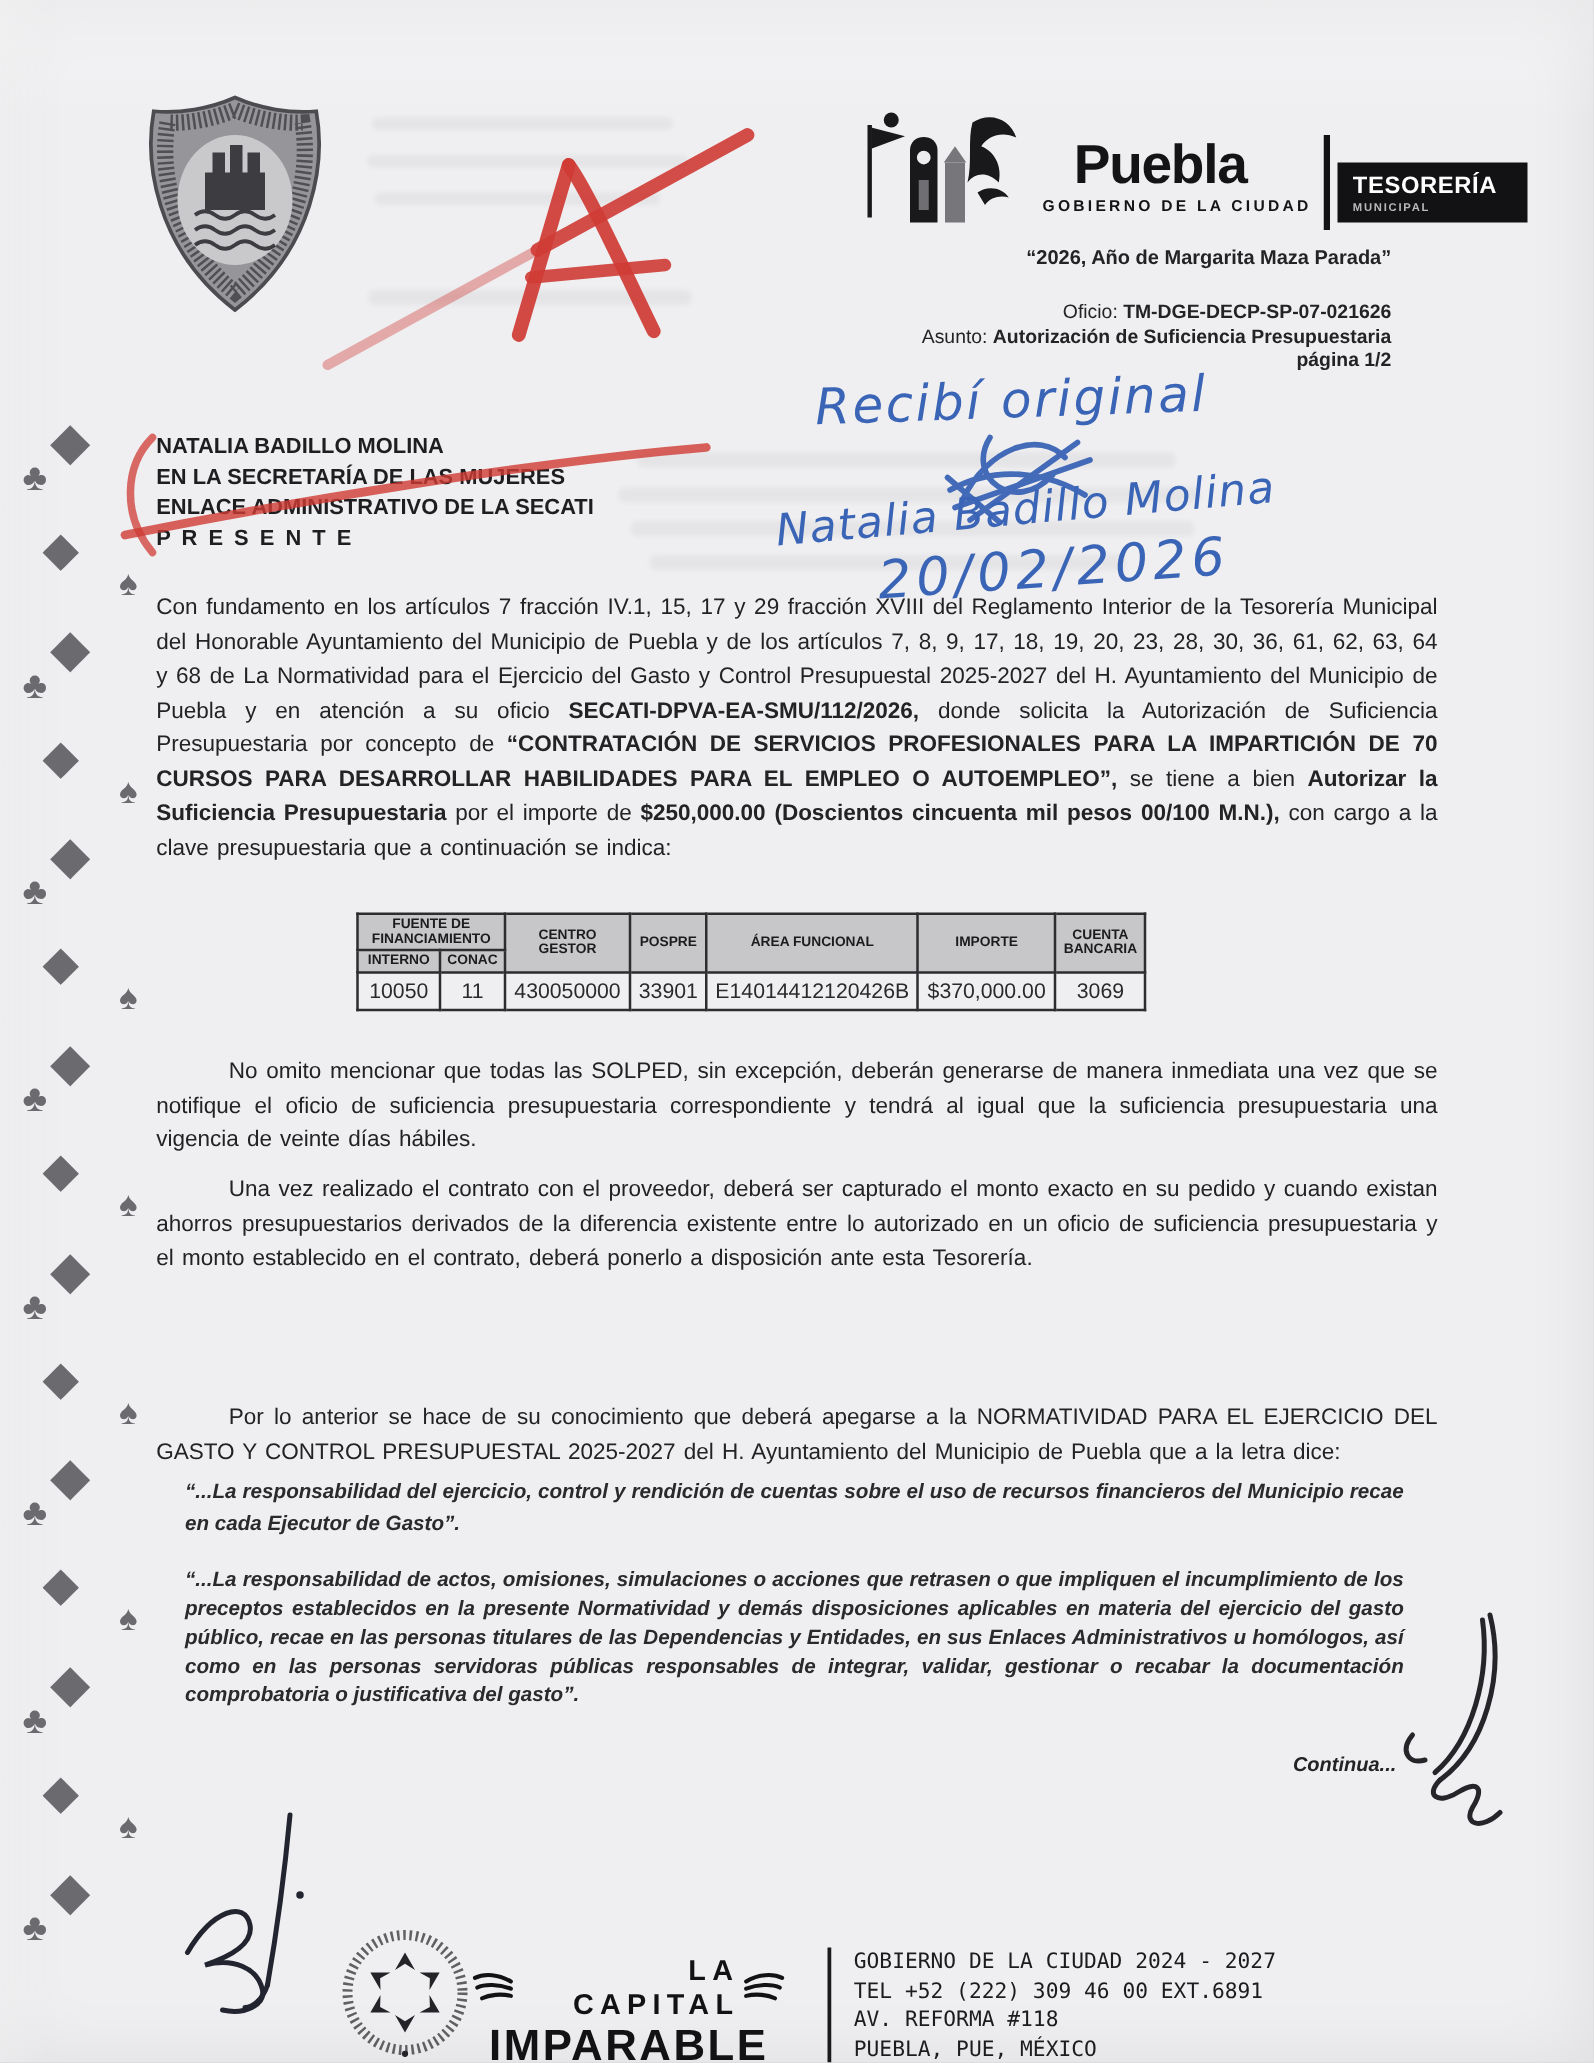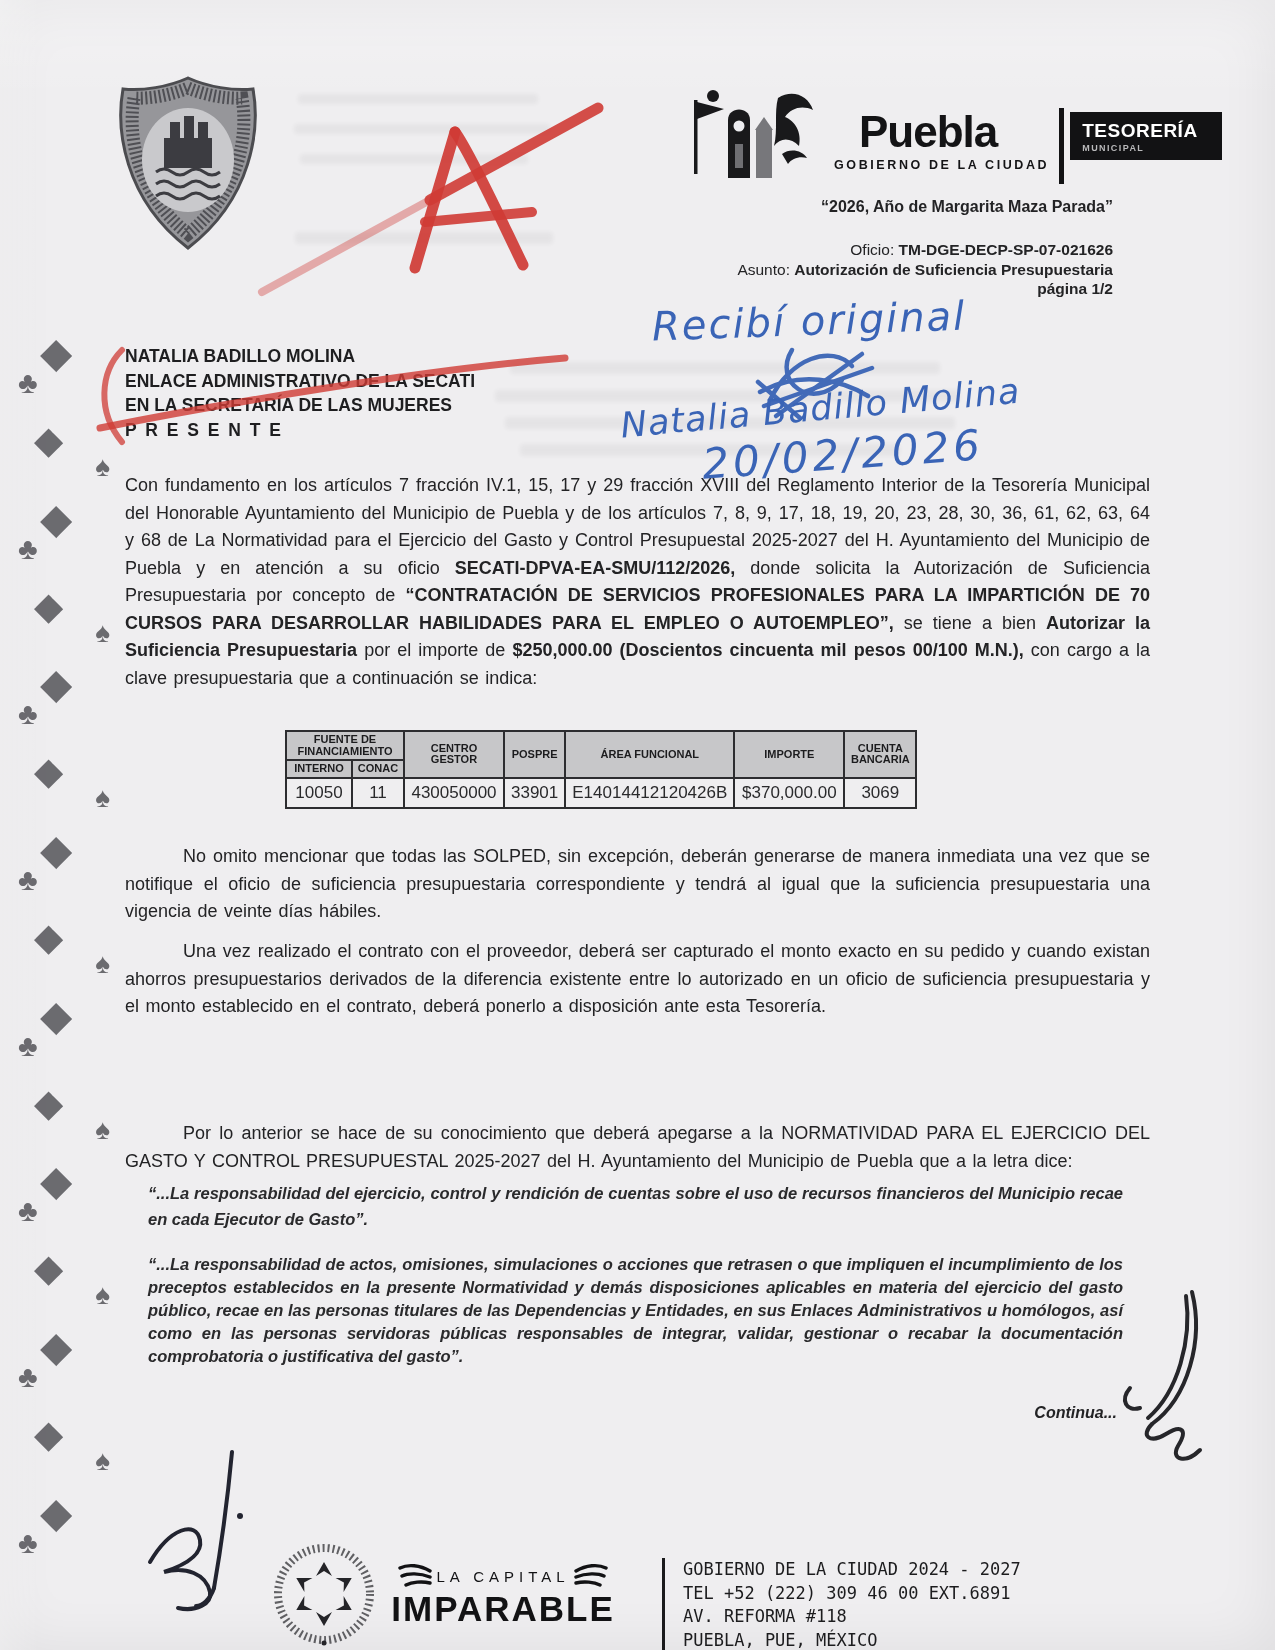--- a/index.html
+++ b/index.html
@@ -23,21 +23,21 @@
   .orn-unit.odd .og.d{left:14px;top:8px;font-size:38px;}
 
   
   .crest{position:absolute;left:112px;top:72px;z-index:2;}
   .brand{position:absolute;left:686px;top:86px;z-index:2;display:flex;align-items:flex-start;}
   .brand-icons{margin-right:6px;}
   .brand-text{padding-top:24px;}
   .brand-name{font-size:44px;font-weight:700;letter-spacing:-1px;color:#141416;line-height:1;margin-left:25px;}
   .brand-sub{font-size:12.5px;font-weight:700;letter-spacing:2.6px;color:#141416;margin-top:4px;}
   .brand-divider{width:5px;height:76px;background:#121214;margin:22px 6px 0 10px;}
-  .brand-box{margin-top:26px;background:#121214;color:#fff;padding:8px 12px 7px 12px;width:128px;}
+  .brand-box{margin-top:44px;background:#121214;color:#fff;padding:8px 12px 7px 12px;width:128px;}
   .brand-box-title{font-size:19px;font-weight:700;letter-spacing:.5px;}
   .brand-box-sub{font-size:9px;font-weight:700;letter-spacing:1.4px;color:#b9b9bb;margin-top:1px;}
   .motto{position:absolute;right:162px;top:198px;font-size:16px;font-weight:700;z-index:2;}
   .oficio-block{position:absolute;right:162px;top:240px;text-align:right;font-size:15.5px;
         line-height:19.5px;z-index:2;}
 
   
   .hand{position:absolute;color:#3a64b6;font-style:italic;z-index:4;white-space:nowrap;
         font-family:"DejaVu Sans",sans-serif;}
   .hand-1{left:652px;top:298px;font-size:40px;transform:rotate(-2deg);letter-spacing:2px;}
@@ -73,21 +73,21 @@
         padding:4px 6px;color:#2a2a2c;}
   .col-interno{width:66px;} .col-conac{width:52px;} .col-centro{width:100px;}
   .col-pospre{width:54px;} .col-area{width:168px;} .col-importe{width:110px;}
   .col-cuenta{width:72px;}
 
   
   .badge{position:absolute;left:272px;top:1540px;z-index:2;}
   .capital-logo{position:absolute;left:378px;top:1563px;width:250px;z-index:2;color:#121214;
         text-align:center;}
   .cap-row{display:flex;align-items:center;justify-content:center;gap:4px;}
-  .cap-top{font-size:15px;font-weight:400;letter-spacing:5px;}
+  .cap-top{font-size:23px;font-weight:700;letter-spacing:5px;text-align:right;}
   .cap-bottom{font-size:35px;font-weight:700;letter-spacing:2px;line-height:1;margin-top:2px;}
   .contact{position:absolute;left:662px;top:1558px;border-left:3px solid #1a1a1c;
         padding-left:18px;z-index:2;font-family:"DejaVu Sans Mono","Liberation Mono",monospace;
         font-size:17px;line-height:23.5px;color:#1c1c1e;}
 
   
   .ghost{position:absolute;background:#303034;opacity:.05;filter:blur(2px);border-radius:4px;z-index:0;}
 
   .overlay{position:absolute;left:0;top:0;z-index:5;pointer-events:none;}
 </style>
@@ -212,22 +212,22 @@
     <div><span>Asunto: </span><span class="b">Autorización de Suficiencia Presupuestaria</span></div>
     <div class="b">página 1/2</div>
   </div>
 
   <div class="hand hand-1">Recibí original</div>
   <div class="hand hand-name">Natalia Badillo Molina</div>
   <div class="hand hand-date">20/02/2026</div>
 
   <div class="addressee">
     <div>NATALIA BADILLO MOLINA</div>
+    <div>EN LA SECRETARÍA DE LAS MUJERES</div>
     <div>ENLACE ADMINISTRATIVO DE LA SECATI</div>
-    <div>EN LA SECRETARÍA DE LAS MUJERES</div>
     <div class="presente">P R E S E N T E</div>
   </div>
 
   <div class="para p1"><span>Con fundamento en los artículos 7 fracción IV.1, 15, 17 y 29 fracción XVIII del Reglamento Interior de la Tesorería Municipal del Honorable Ayuntamiento del Municipio de Puebla y de los artículos 7, 8, 9, 17, 18, 19, 20, 23, 28, 30, 36, 61, 62, 63, 64 y 68 de La Normatividad para el Ejercicio del Gasto y Control Presupuestal 2025-2027 del H. Ayuntamiento del Municipio de Puebla y en atención a su oficio </span><span class="b">SECATI-DPVA-EA-SMU/112/2026,</span><span> donde solicita la Autorización de Suficiencia Presupuestaria por concepto de </span><span class="b">“CONTRATACIÓN DE SERVICIOS PROFESIONALES PARA LA IMPARTICIÓN DE 70 CURSOS PARA DESARROLLAR HABILIDADES PARA EL EMPLEO O AUTOEMPLEO”,</span><span> se tiene a bien </span><span class="b">Autorizar la Suficiencia Presupuestaria</span><span> por el importe de </span><span class="b">$250,000.00 (Doscientos cincuenta mil pesos 00/100 M.N.),</span><span> con cargo a la clave presupuestaria que a continuación se indica:</span></div>
 
   <table class="budget-table">
     <colgroup>
       <col class="col-interno">
         <col class="col-conac">
         <col class="col-centro">

